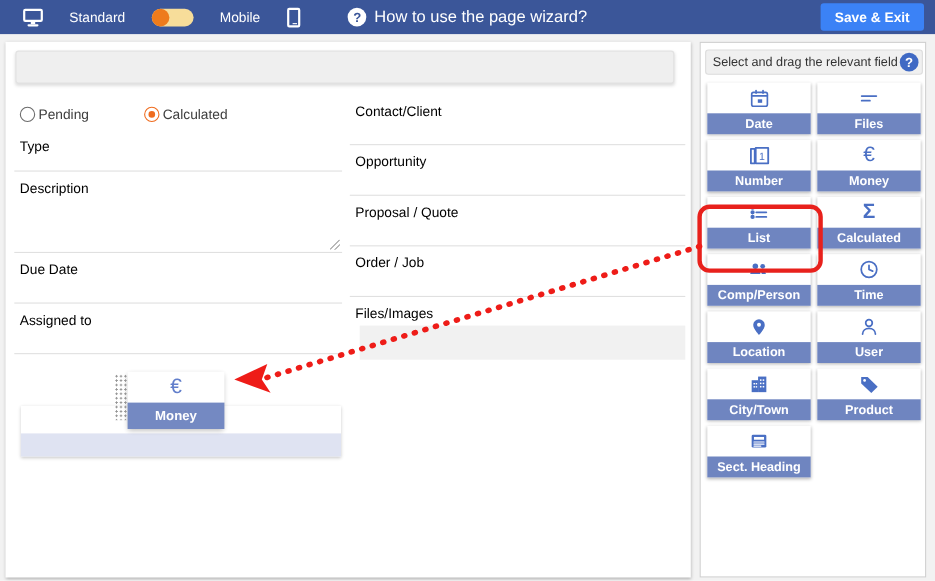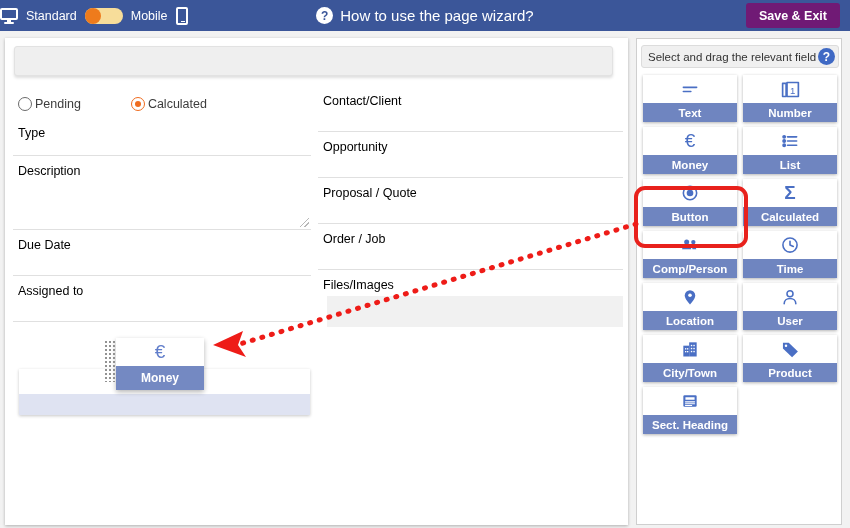--- a/index.html
+++ b/index.html
@@ -7,21 +7,21 @@
     width:850px;height:528px;overflow:hidden;
     font-family:"Liberation Sans","DejaVu Sans",sans-serif;
     background:#f2f2f2;position:relative;
   }
 
   
   #topbar{
     position:absolute;left:0;top:0;width:850px;height:31px;
     background:#3b5699;display:flex;align-items:center;
   }
-  .tb-left{display:flex;align-items:center;padding-left:0;gap:8px;}
+  .tb-left{display:flex;align-items:center;padding-left:21px;gap:24px;}
   .monitor-ico{width:18px;height:16px;position:relative;}
   .monitor-ico .scr{position:absolute;left:0;top:0;width:18px;height:12px;border:2px solid #fff;border-radius:2px;box-sizing:border-box;}
   .monitor-ico .stand{position:absolute;left:7px;top:12px;width:4px;height:2px;background:#fff;}
   .monitor-ico .base{position:absolute;left:4px;top:14px;width:10px;height:2px;background:#fff;border-radius:1px;}
   .tb-label{color:#fff;font-size:12.5px;}
   .toggle{width:38px;height:16px;border-radius:8px;background:#f7dd9a;position:relative;cursor:pointer;}
   .toggle .knob{position:absolute;left:0;top:0;width:16px;height:16px;border-radius:50%;background:#ee7b1c;}
   .phone-ico{width:12px;height:18px;border:2px solid #fff;border-radius:2px;box-sizing:border-box;position:relative;}
   .phone-ico:after{content:"";position:absolute;left:3px;bottom:1px;width:4px;height:1px;background:#fff;}
 
@@ -31,21 +31,21 @@
   }
   .q-ico{
     width:17px;height:17px;border-radius:50%;background:#fff;color:#3b5699;
     font-size:12px;font-weight:bold;display:flex;align-items:center;justify-content:center;
     line-height:1;pointer-events:auto;cursor:pointer;
   }
   .tb-center .txt{color:#fff;font-size:15px;pointer-events:auto;}
 
   #save-exit{
     position:absolute;right:10px;top:3px;height:25px;
-    background:#701a75;color:#fff;border:none;border-radius:3px;
+    background:#3b82f6;color:#fff;border:none;border-radius:3px;
     font-size:12.5px;font-weight:bold;padding:0 13px;cursor:pointer;
     font-family:inherit;
   }
 
   
   #main-card{
     position:absolute;left:5px;top:38px;width:623px;height:487px;
     background:#fff;box-shadow:0 1px 3px rgba(0,0,0,.28);
   }
   #card-header{
@@ -230,26 +230,38 @@
 </div>
 
 <div id="palette">
   <div id="palette-header">
     <span class="ph-txt">Select and drag the relevant field</span>
     <span class="ph-q">?</span>
   </div>
   <div id="tile-grid">
       <div class="tile">
         <div class="ticon">
+          <svg width="19" height="19" viewBox="0 0 24 24" fill="none" stroke="#4a6fc4" stroke-width="1.9" stroke-linecap="round" stroke-linejoin="round">
+            <rect x="3" y="5" width="18" height="16" rx="2"></rect>
+            <line x1="3" y1="9" x2="21" y2="9"></line>
+            <line x1="8" y1="3" x2="8" y2="6"></line>
+            <line x1="16" y1="3" x2="16" y2="6"></line>
+            <rect x="10" y="13" width="5" height="4" fill="#4a6fc4" stroke="none"></rect>
+          </svg>
+        </div>
+        <div class="tlab">Date</div>
+      </div>
+      <div class="tile">
+        <div class="ticon">
           <svg width="20" height="20" viewBox="0 0 24 24" fill="none" stroke="#4a6fc4" stroke-width="1.9" stroke-linecap="round" stroke-linejoin="round">
             <line x1="4" y1="10" x2="20" y2="10"></line>
             <line x1="4" y1="15" x2="13" y2="15"></line>
           </svg>
         </div>
-        <div class="tlab">Text</div>
+        <div class="tlab">Files</div>
       </div>
       <div class="tile">
         <div class="ticon">
           <svg width="21" height="21" viewBox="0 0 24 24" fill="none" stroke="#4a6fc4" stroke-width="1.9" stroke-linecap="round" stroke-linejoin="round">
             <rect x="3" y="5" width="4" height="15"></rect>
             <rect x="8" y="4" width="13" height="16"></rect>
             <text x="14.5" y="17" font-size="11" fill="#4a6fc4" stroke="none" text-anchor="middle" font-family="Liberation Sans, sans-serif">1</text>
           </svg>
         </div>
         <div class="tlab">Number</div>
@@ -265,29 +277,20 @@
           <svg width="20" height="20" viewBox="0 0 24 24" fill="none" stroke="#4a6fc4" stroke-width="1.9" stroke-linecap="round" stroke-linejoin="round">
             <circle cx="5" cy="7" r="1.4" fill="#4a6fc4"></circle>
             <circle cx="5" cy="12" r="1.4" fill="#4a6fc4"></circle>
             <circle cx="5" cy="17" r="1.4" fill="#4a6fc4"></circle>
             <line x1="9" y1="7" x2="20" y2="7"></line>
             <line x1="9" y1="12" x2="20" y2="12"></line>
             <line x1="9" y1="17" x2="20" y2="17"></line>
           </svg>
         </div>
         <div class="tlab">List</div>
-      </div>
-      <div class="tile">
-        <div class="ticon">
-          <svg width="20" height="20" viewBox="0 0 24 24" fill="none" stroke="#4a6fc4" stroke-width="1.9" stroke-linecap="round" stroke-linejoin="round">
-            <circle cx="12" cy="12" r="8"></circle>
-            <circle cx="12" cy="12" r="4" fill="#4a6fc4" stroke="none"></circle>
-          </svg>
-        </div>
-        <div class="tlab">Button</div>
       </div>
       <div class="tile">
         <div class="ticon">
           <span style="font-size:19px;color:#4a6fc4;font-weight:bold;font-family:Liberation Sans,sans-serif;">Σ</span>
         </div>
         <div class="tlab">Calculated</div>
       </div>
       <div class="tile">
         <div class="ticon">
           <svg width="22" height="20" viewBox="0 0 24 24" fill="none" stroke="#4a6fc4" stroke-width="1.9" stroke-linecap="round" stroke-linejoin="round">

